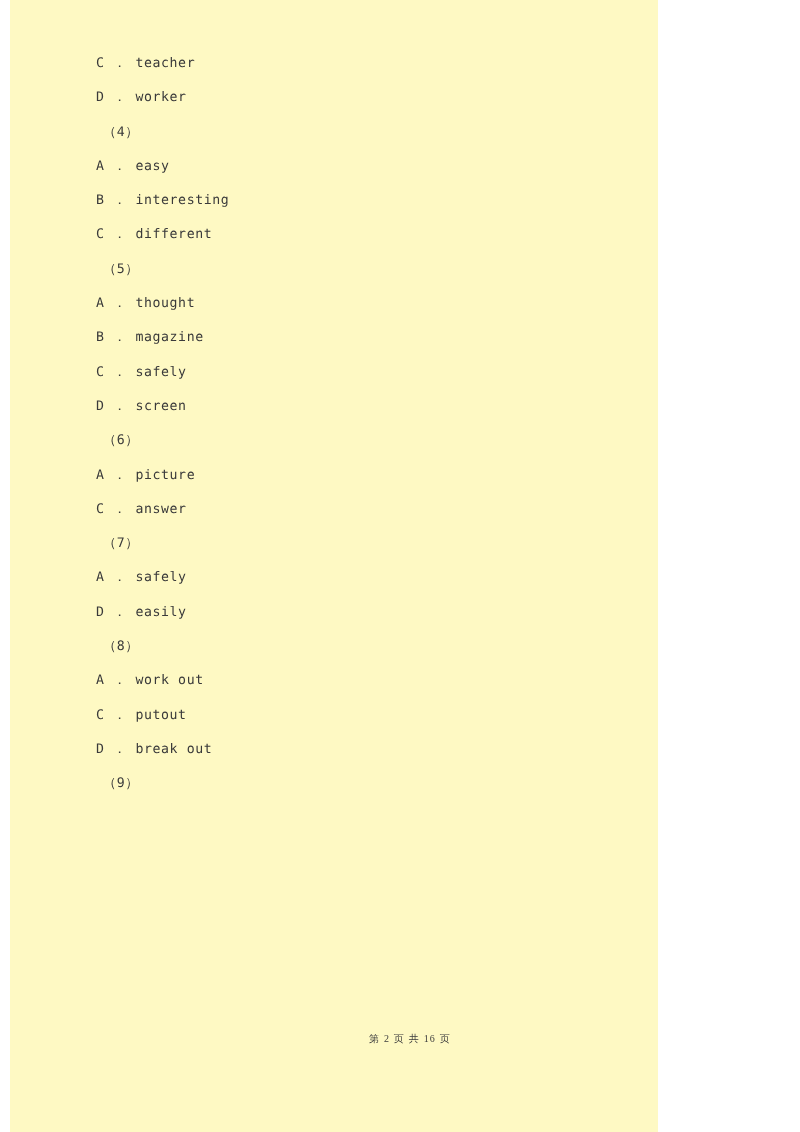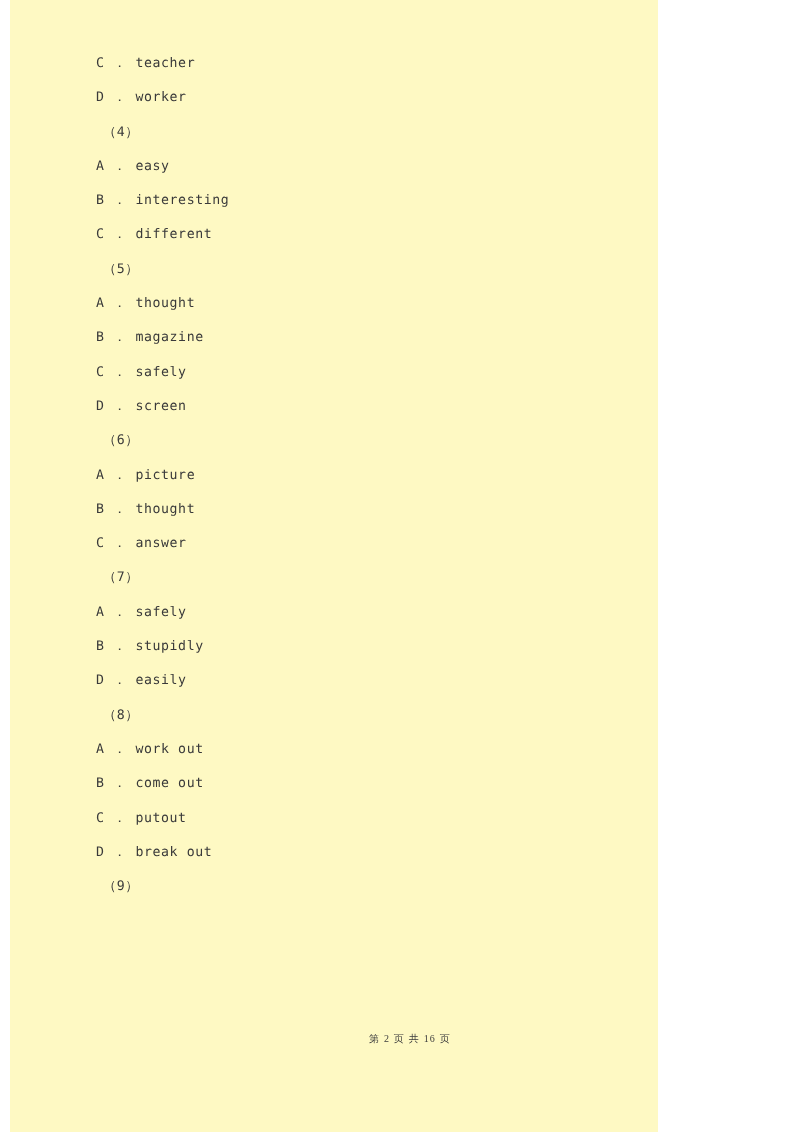--- a/index.html
+++ b/index.html
@@ -76,29 +76,26 @@
       <div class="line option">A ． easy</div>
       <div class="line option">B ． interesting</div>
       <div class="line option">C ． different</div>
       <div class="line qnum">（5）</div>
       <div class="line option">A ． thought</div>
       <div class="line option">B ． magazine</div>
       <div class="line option">C ． safely</div>
       <div class="line option">D ． screen</div>
       <div class="line qnum">（6）</div>
       <div class="line option">A ． picture</div>
-      <div class="line option">B ． thought</div>
       <div class="line option">C ． answer</div>
       <div class="line qnum">（7）</div>
       <div class="line option">A ． safely</div>
-      <div class="line option">B ． stupidly</div>
       <div class="line option">D ． easily</div>
       <div class="line qnum">（8）</div>
       <div class="line option">A ． work out</div>
-      <div class="line option">B ． come out</div>
       <div class="line option">C ． putout</div>
       <div class="line option">D ． break out</div>
       <div class="line qnum">（9）</div>
     </div>
 
   <div id="footer">第 2 页 共 16 页</div>
 
 </div>
 
 </body></html>

